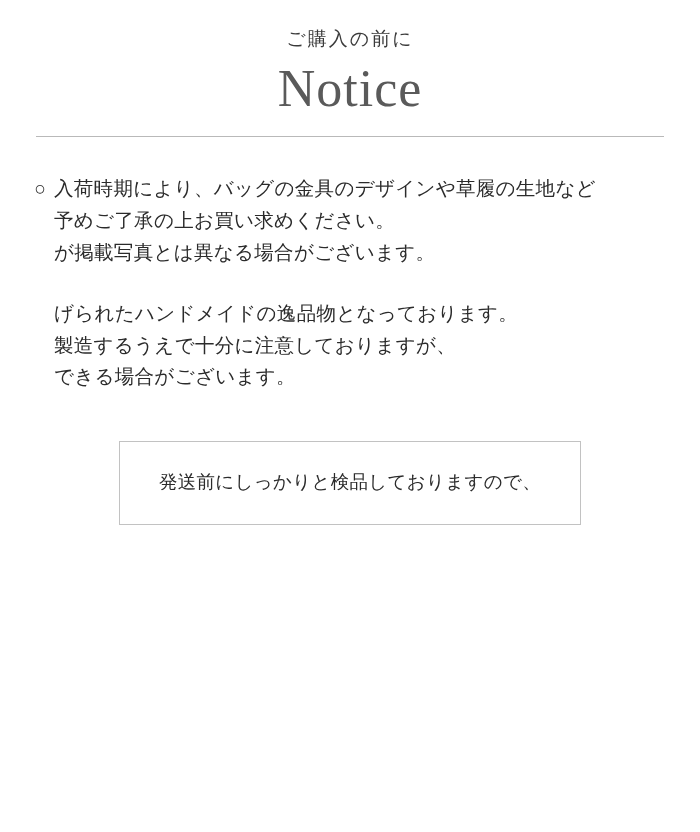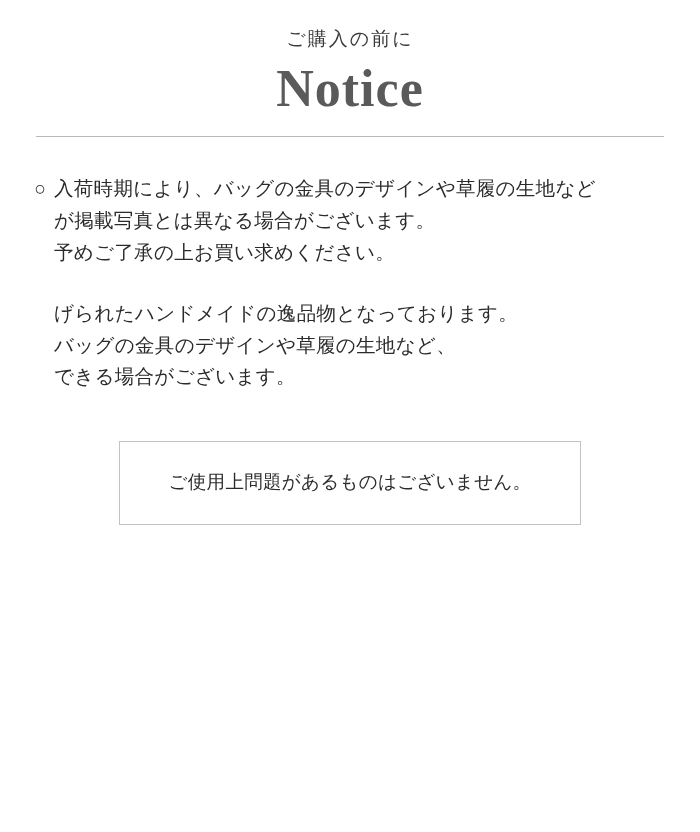--- a/index.html
+++ b/index.html
@@ -34,21 +34,21 @@
     line-height: 1.4;
     font-family: "Liberation Serif", serif;
   }
   .header-title {
     font-family: "Liberation Serif", serif;
     font-size: 52px;
     letter-spacing: 1px;
     color: #5a5a5a;
     line-height: 1.15;
     margin-top: 6px;
-    font-weight: 700;
+    font-weight: 400;
   }
   .header-rule {
     margin: 18px 36px 0 36px;
     border-top: 1px solid #b9b9b9;
     height: 0;
   }
 
   
   .notes {
     margin: 0;
@@ -107,32 +107,32 @@
     <div class="header-title">Notice</div>
     <div class="header-rule"></div>
   </div>
 
   <div class="notes">
 
     <div class="note">
       <div class="note-line first">
         <span class="bullet">○</span><span>入荷時期により、バッグの金具のデザインや草履の生地など</span>
       </div>
+      <div class="note-line cont">予めご了承の上お買い求めください。</div>
       <div class="note-line cont">が掲載写真とは異なる場合がございます。</div>
-      <div class="note-line cont">予めご了承の上お買い求めください。</div>
     </div>
 
     <div class="note">
       <div class="note-line cont">げられたハンドメイドの逸品物となっております。</div>
-      <div class="note-line cont">バッグの金具のデザインや草履の生地など、</div>
+      <div class="note-line cont">製造するうえで十分に注意しておりますが、</div>
       <div class="note-line cont">できる場合がございます。</div>
     </div>
 
 
   </div>
 
   <div class="notice-box-wrap">
     <div class="notice-box">
-      <div class="notice-box-line">ご使用上問題があるものはございません。</div>
+      <div class="notice-box-line">発送前にしっかりと検品しておりますので、</div>
     </div>
   </div>
 
 </div>
 
 </body></html>

